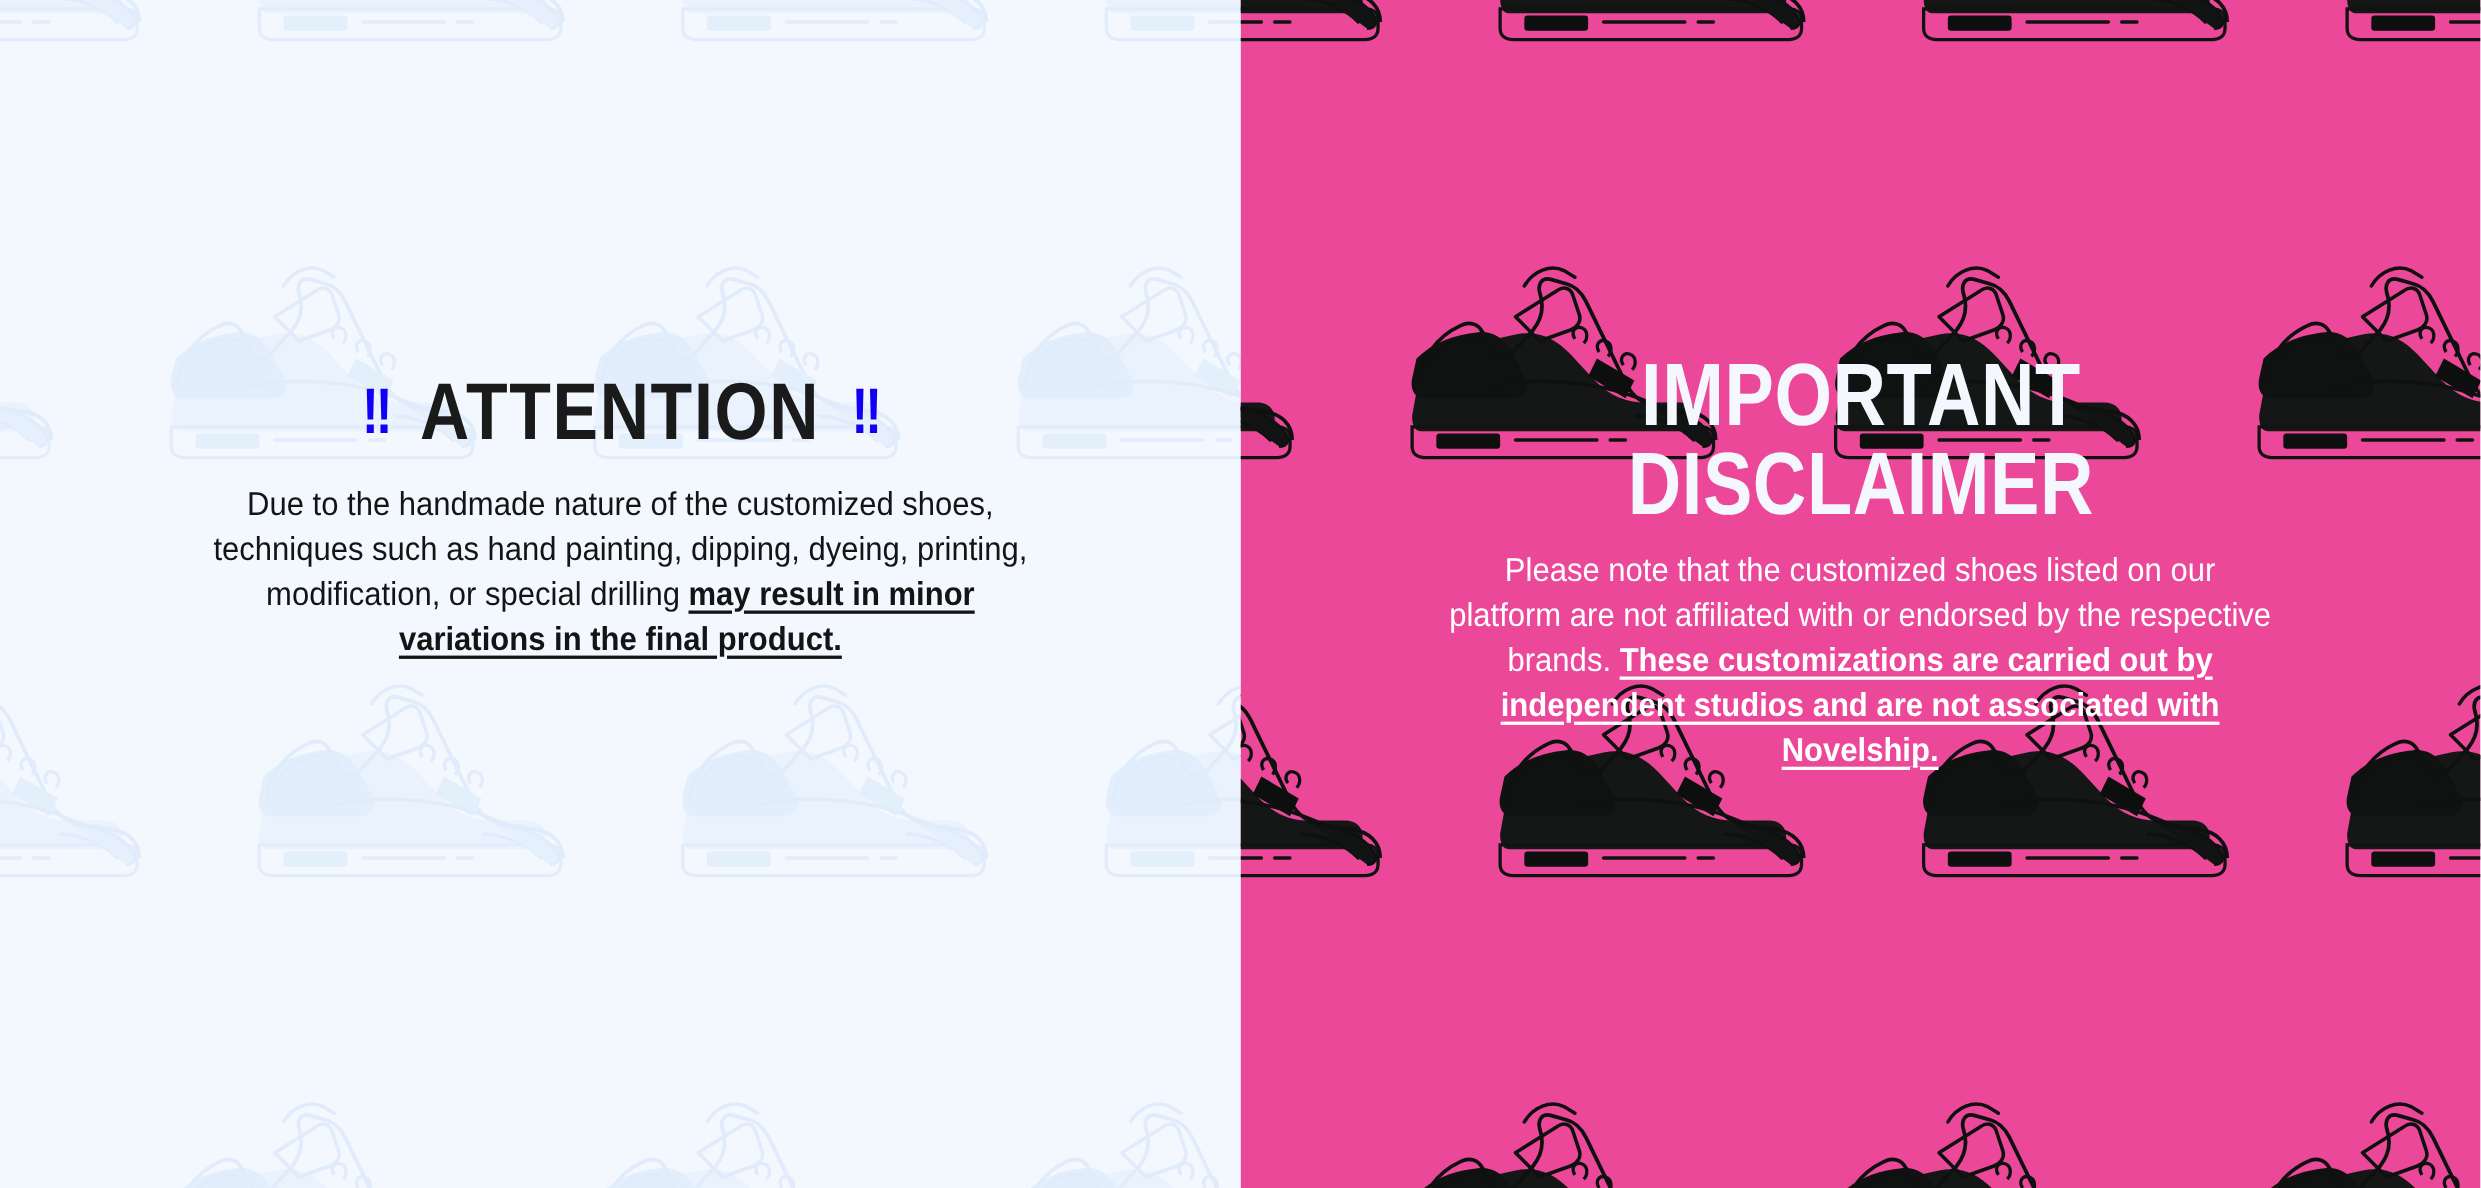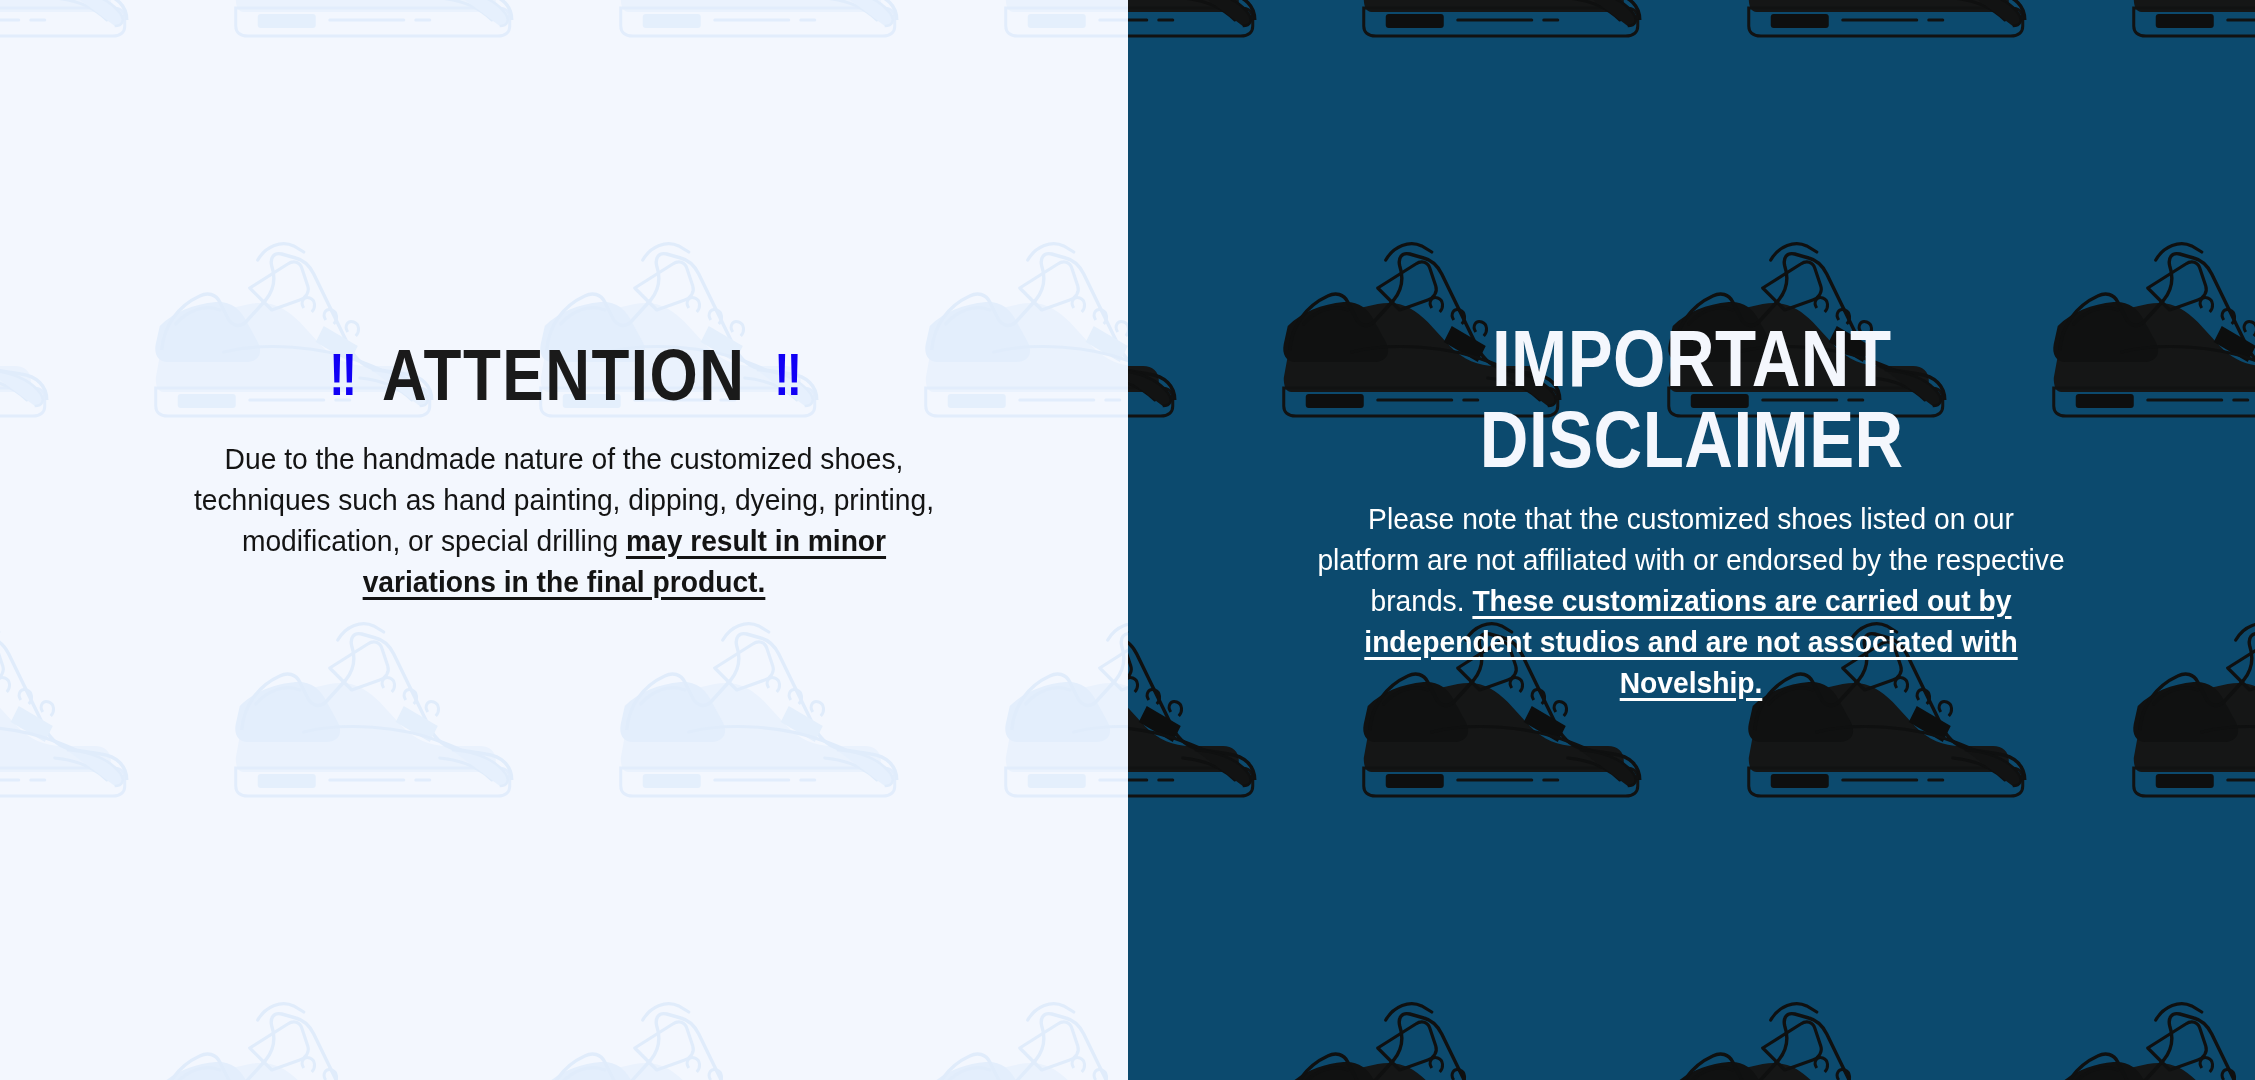--- a/index.html
+++ b/index.html
@@ -24,21 +24,21 @@
     position:relative;
     width:50%;
     height:100%;
     overflow:hidden;
     display:flex;
     align-items:flex-start;
     justify-content:center;
   }
 
   .panel--light { background:#f3f7fe; }
-  .panel--dark  { background:#0c4a6e; }
+  .panel--dark  { background:#ec4899; }
 
   
   .pattern {
     position:absolute;
     inset:-40px -40px -40px -40px;
     pointer-events:none;
     z-index:0;
   }
   .pattern svg { display:block; width:100%; height:100%; }
 

